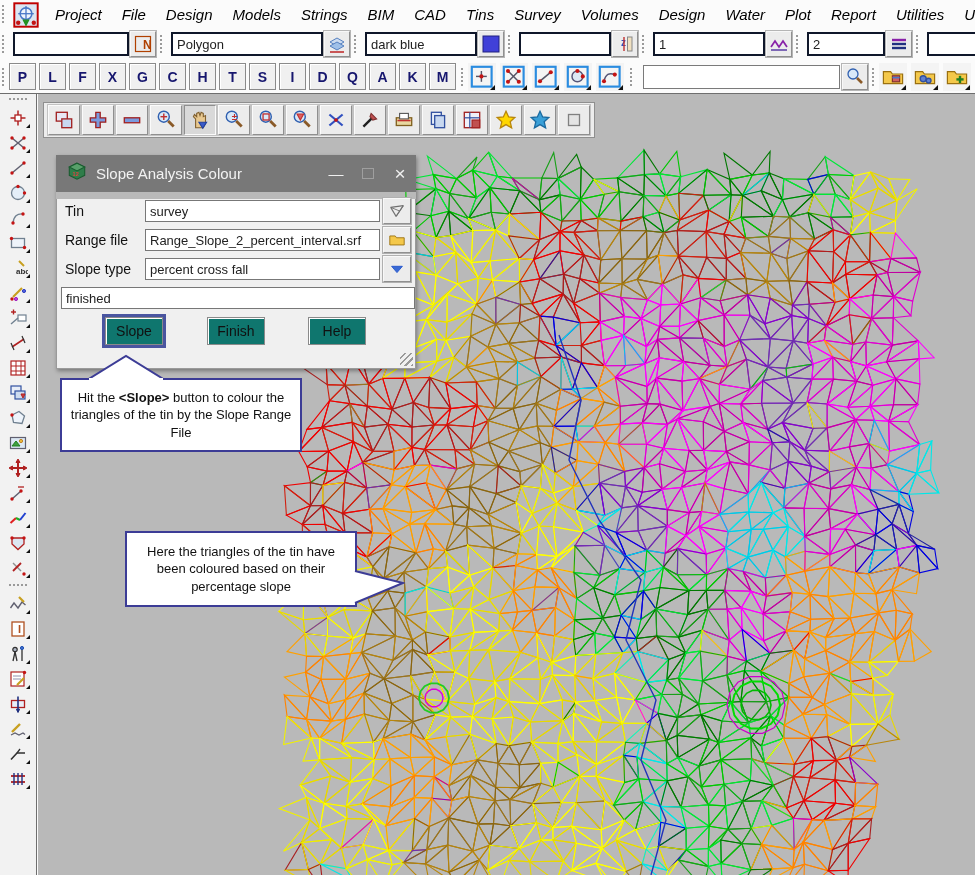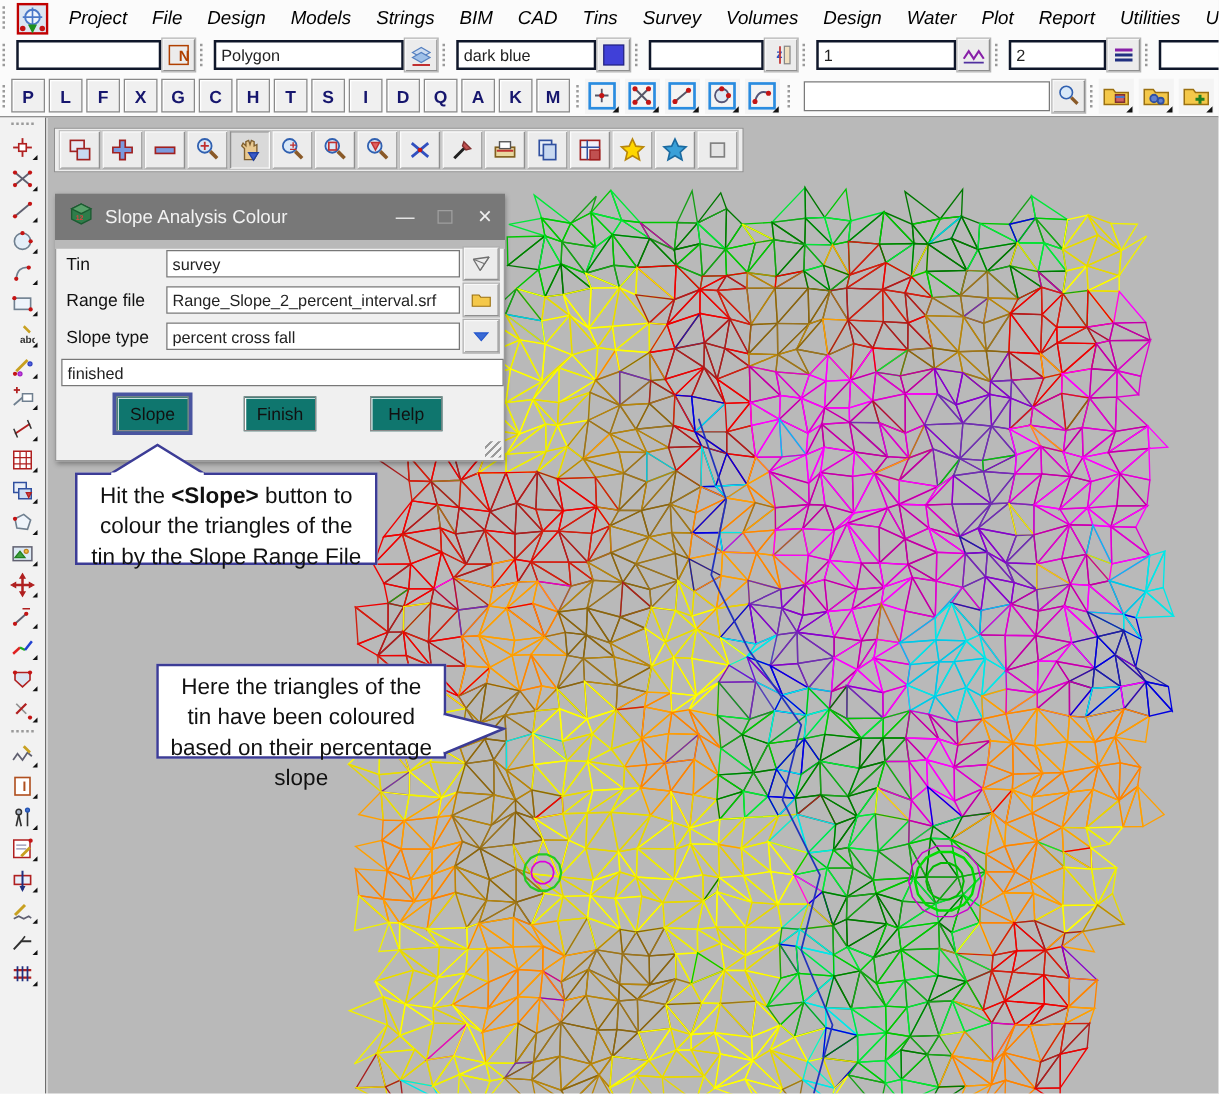--- a/index.html
+++ b/index.html
@@ -32,21 +32,21 @@
   .lt-btn::after{content:'';position:absolute;right:2px;bottom:2px;border-left:4px solid transparent;border-bottom:4px solid #111;}
   
   #canvas{position:absolute;left:38px;top:94px;width:937px;height:781px;background:#b9b9b9;overflow:hidden;}
   #mesh{position:absolute;left:0;top:0;}
   #viewbar{position:absolute;left:5px;top:8px;height:34px;background:#ededed;border:1px solid #8f8f8f;
            display:flex;align-items:center;padding:0 3px;}
   .vb-btn{width:30px;height:28px;flex:none;background:#ececec;border:1px solid;border-color:#fbfbfb #8f8f8f #8f8f8f #fbfbfb;
           outline:1px solid #c2c2c2;display:flex;align-items:center;justify-content:center;margin:0 1px;}
   .vb-btn.pressed{background:#d9d9d9;border-color:#8f8f8f #fbfbfb #fbfbfb #8f8f8f;}
   
-  #dialog{position:absolute;left:44px;top:155px;width:360px;z-index:5;box-shadow:1px 2px 4px rgba(0,0,0,.35);}
+  #dialog{position:absolute;left:56px;top:155px;width:360px;z-index:5;box-shadow:1px 2px 4px rgba(0,0,0,.35);}
   .dlg-title{height:37px;background:#787878;display:flex;align-items:center;color:#f2f2f2;font-size:15px;}
   .dlg-title .ticon{margin:0 8px 0 10px;}
   .dlg-winbtns{margin-left:auto;display:flex;align-items:center;}
   .winbtn{width:32px;height:30px;display:flex;align-items:center;justify-content:center;color:#f0f0f0;font-size:15px;}
   .winbtn.dim{color:#9a9a9a;}
   .winbtn .maxbox{width:10px;height:9px;border:1px solid #9f9f9f;}
   .dlg-body{background:#f0f0f0;border:1px solid #9a9a9a;border-top:none;position:relative;height:170px;box-sizing:border-box;}
   .dlg-row{display:flex;align-items:center;height:24px;margin:5px 4px 0 8px;}
   .dlg-row:first-child{margin-top:7px;}
   .dlg-label{width:80px;font-size:14px;color:#111;flex:none;}
@@ -59,21 +59,21 @@
            font-family:"Liberation Sans",sans-serif;color:#222;padding:0 4px;margin:6px 4px 0 4px;}
   .dlg-btnrow{position:relative;height:30px;margin-top:8px;}
   .dlg-btn{position:absolute;top:0;width:56px;height:26px;background:#0f766e;border:1px solid #8a8a8a;
            box-shadow:inset 1px 1px 0 #fff;font-size:14px;color:#111;display:flex;align-items:center;justify-content:center;
            font-family:"Liberation Sans",sans-serif;}
   .dlg-btn.default{box-shadow:inset 1px 1px 0 #fff,0 0 0 3px #4a55a0;}
   .grip{position:absolute;right:2px;bottom:2px;width:13px;height:13px;
         background:repeating-linear-gradient(135deg,transparent 0 3px,#9a9a9a 3px 4.5px);}
   
   .callout{position:absolute;background:#fff;border:2px solid #3c3c96;z-index:6;
-           font-size:18px;color:#111;text-align:center;display:flex;justify-content:center;
+           font-size:13px;color:#111;text-align:center;display:flex;align-items:center;justify-content:center;
            padding:4px 6px;box-sizing:border-box;line-height:1.35;}
   #callout1{left:60px;top:378px;width:242px;height:74px;}
   #callout2{left:125px;top:531px;width:232px;height:76px;}
   .pointer{position:absolute;z-index:7;}
 </style>
 </head>
 <body>
 
 <div id="root">
 

